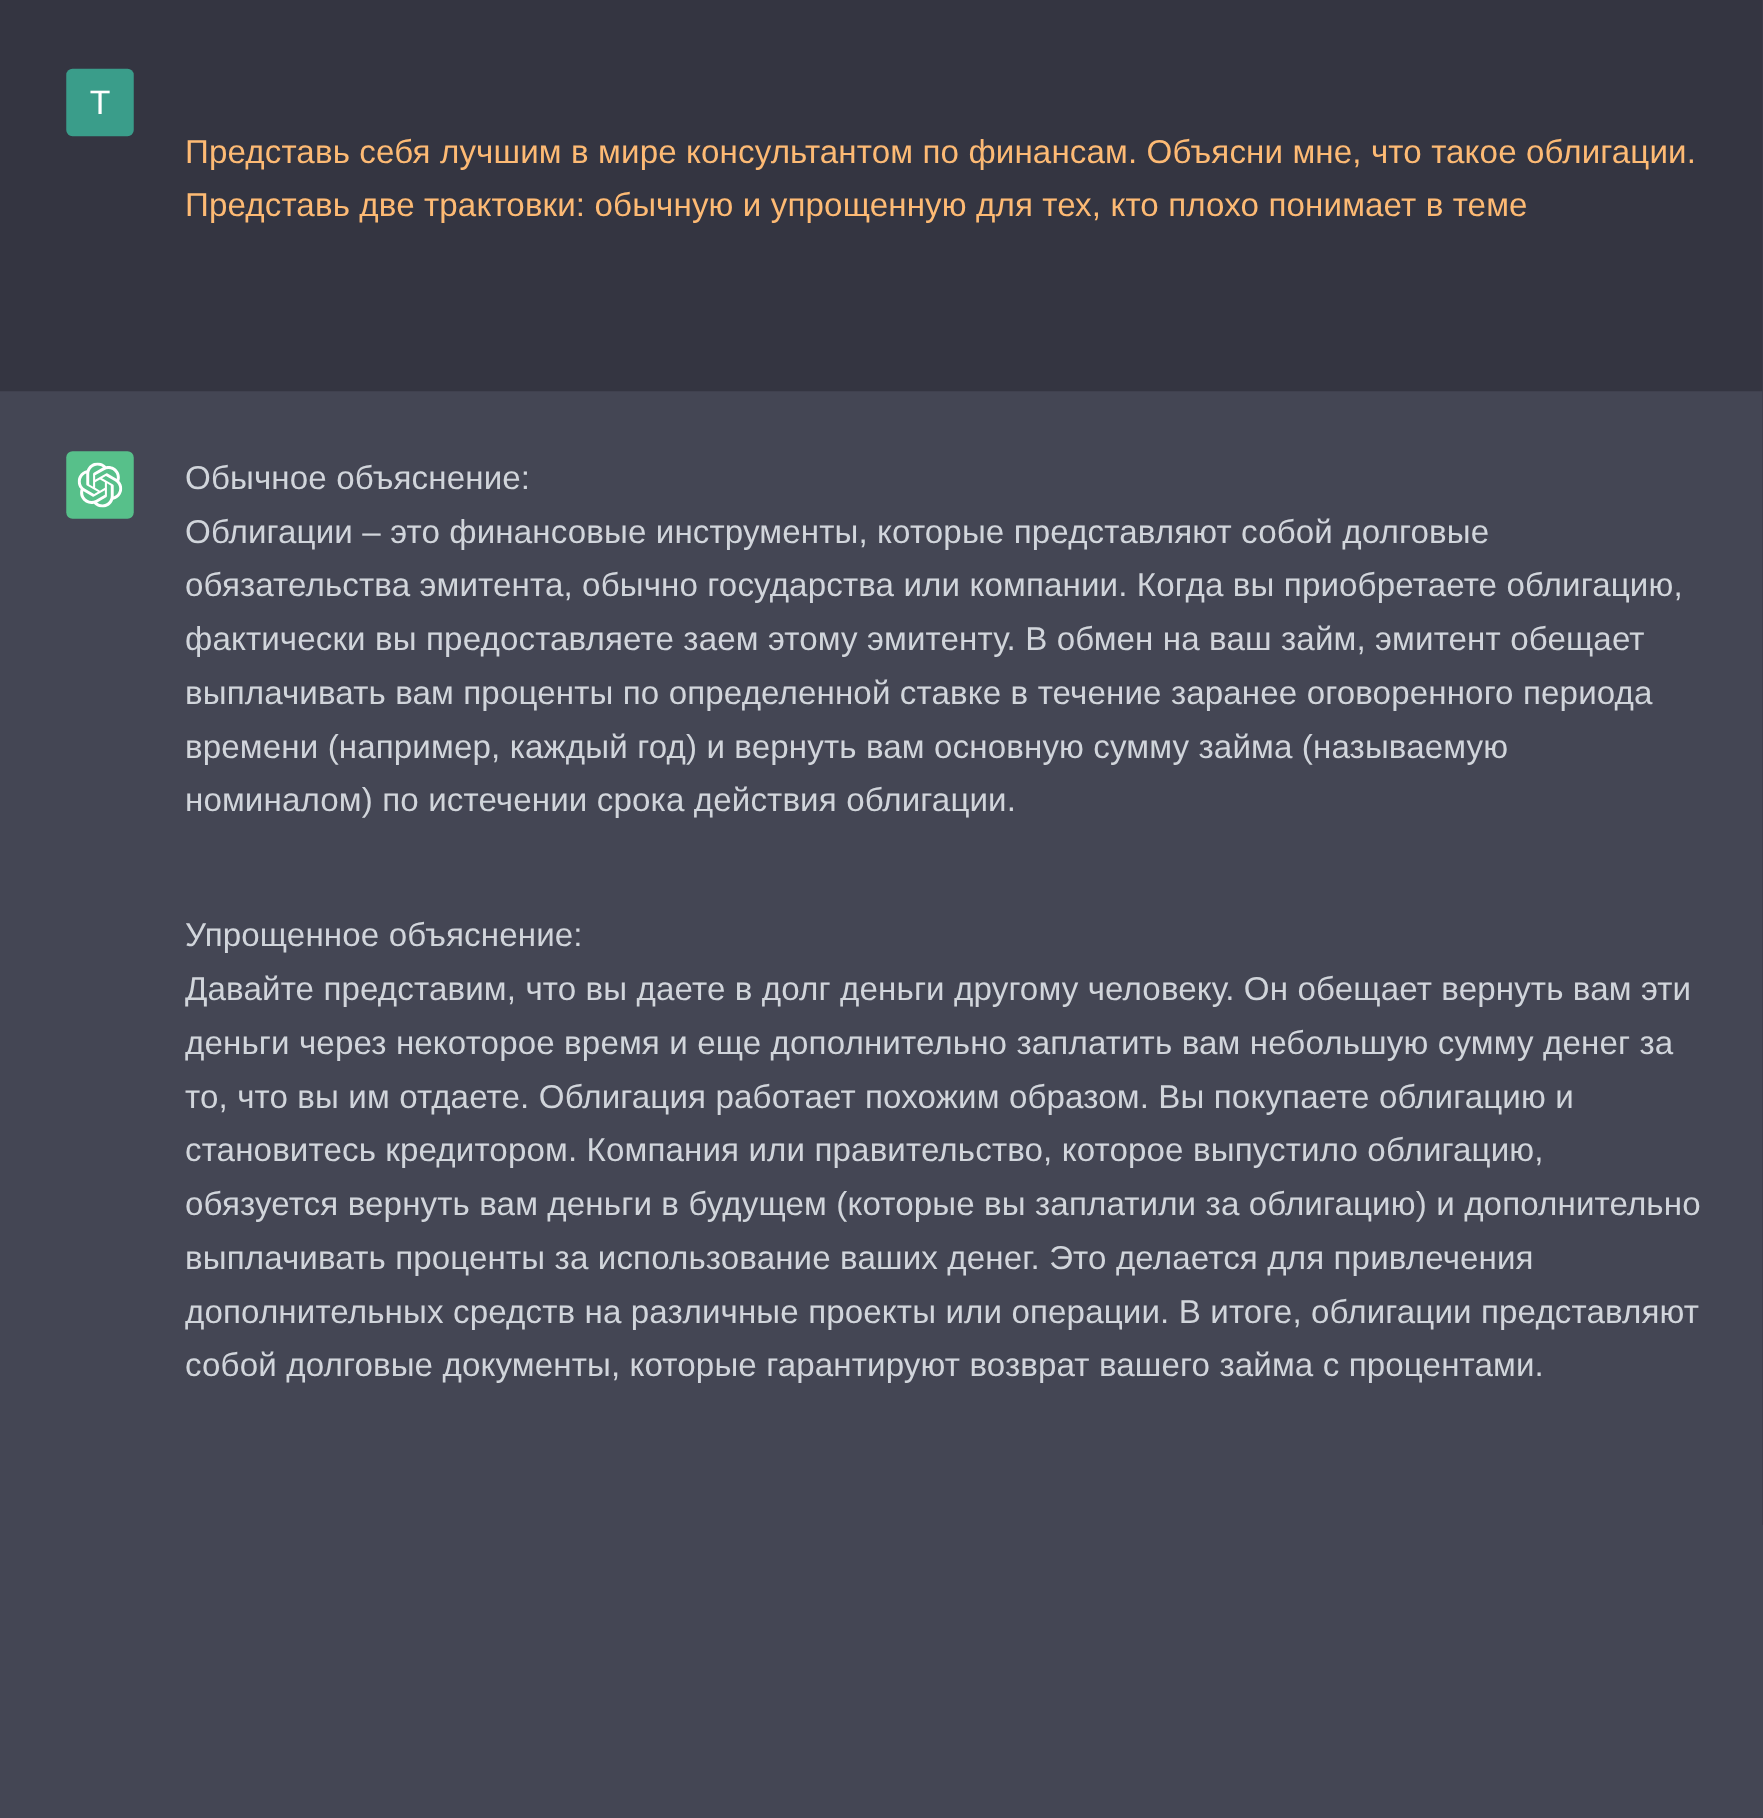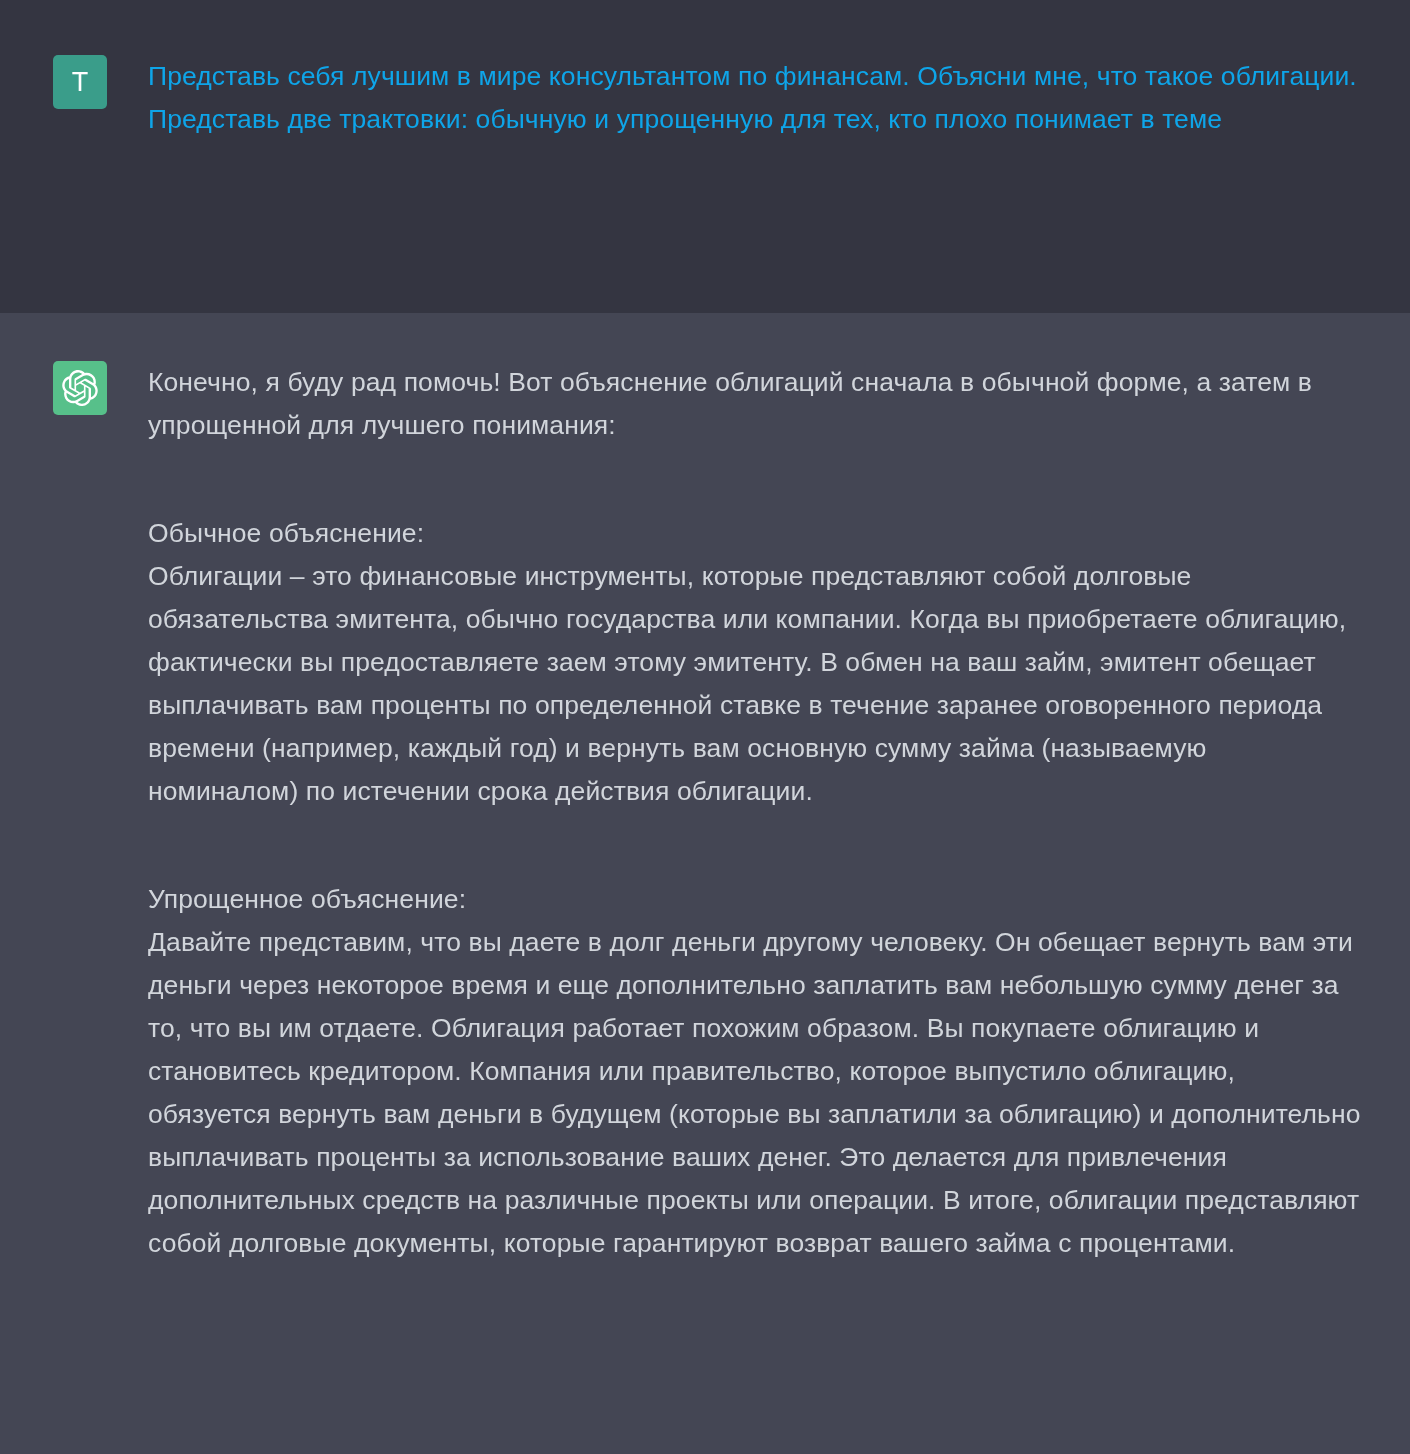--- a/index.html
+++ b/index.html
@@ -101,21 +101,22 @@
     color: #d1d5db;
     font-size: 26.5px;
     line-height: 43px;
     letter-spacing: 0.1px;
     margin: 0;
     max-width: 1215px;
     font-weight: 400;
   }
 
   .message.user .para {
-    color: #0ea5e9;
+    color: #fdba74;
+    margin-top: 45px;
   }
 
   .para + .para {
     margin-top: 65px;
   }
 
   .para .lead {
     display: block;
   }
 </style>
@@ -138,21 +139,20 @@
   <div class="message assistant">
     <div class="msg-inner">
       <div class="avatar-col">
         <div class="avatar assistant-avatar">
           <svg viewBox="0 0 320 320" xmlns="http://www.w3.org/2000/svg" aria-hidden="true">
             <path fill="#ffffff" d="M297.06 130.97c7.26-21.79 4.76-45.66-6.85-65.48-17.46-30.4-52.56-46.04-86.84-38.68C188.13 9.79 166.05 0 142.92 0 107.89 0 76.8 22.55 66.03 55.87c-22.52 4.62-41.95 18.72-53.32 38.72-17.55 30.34-13.54 68.57 9.92 94.54-7.26 21.79-4.76 45.66 6.85 65.48 17.46 30.4 52.56 46.04 86.84 38.68 15.24 17.17 37.32 26.96 60.45 26.96 35.05 0 66.15-22.57 76.92-55.92 22.52-4.62 41.95-18.72 53.32-38.72 17.53-30.34 13.52-68.55-9.93-94.52zM176.78 299.08c-14.03 0-27.62-4.91-38.39-13.88.49-.26 1.34-.73 1.89-1.07l63.72-36.8c3.26-1.85 5.26-5.32 5.24-9.07v-89.83l26.93 15.55c.29.14.48.42.52.74v74.39c-.04 33.08-26.83 59.9-59.91 59.97zM47.94 244.05c-7.02-12.13-9.55-26.35-7.13-40.16.47.28 1.3.79 1.89 1.13l63.72 36.8c3.23 1.89 7.23 1.89 10.47 0l77.79-44.92v31.1c.02.32-.13.63-.38.83l-64.41 37.19c-28.69 16.52-65.33 6.7-81.95-21.97zM31.17 105.3c7-12.16 18.05-21.46 31.22-26.25 0 .55-.03 1.52-.03 2.2v73.61c-.02 3.74 1.98 7.21 5.23 9.06l77.79 44.91-26.93 15.55c-.27.18-.61.21-.91.08l-64.42-37.22c-28.63-16.58-38.45-53.21-21.95-81.89zm221.26 51.49l-77.79-44.92 26.93-15.54c.27-.18.61-.21.91-.08l64.42 37.19c28.68 16.57 38.51 53.26 21.94 81.94-7.01 12.14-18.05 21.44-31.21 26.24v-75.81c.03-3.74-1.96-7.2-5.2-9.06zm26.8-40.34c-.47-.29-1.3-.79-1.89-1.13l-63.72-36.8c-3.23-1.89-7.23-1.89-10.47 0l-77.79 44.92v-31.1c-.02-.32.13-.63.38-.83l64.41-37.16c28.69-16.55 65.37-6.7 81.91 22.01 6.99 12.11 9.52 26.29 7.15 40.09zm-168.51 55.43l-26.94-15.55c-.29-.14-.48-.42-.52-.74v-74.39c.02-33.12 26.89-59.96 60.01-59.94 14.01 0 27.57 4.92 38.34 13.88-.49.26-1.33.73-1.89 1.07l-63.72 36.8c-3.26 1.85-5.26 5.31-5.24 9.06l-.04 89.79zm14.63-31.54l34.65-20.01 34.65 20v40.01l-34.65 20-34.65-20v-40z"></path>
           </svg>
         </div>
       </div>
       <div class="content-col">
-        <p class="para">Конечно, я буду рад помочь! Вот объяснение облигаций сначала в обычной форме, а затем в упрощенной для лучшего понимания:</p>
 
         <p class="para">
           <span class="lead">Обычное объяснение:</span><span>Облигации – это финансовые инструменты, которые представляют собой долговые обязательства эмитента, обычно государства или компании. Когда вы приобретаете облигацию, фактически вы предоставляете заем этому эмитенту. В обмен на ваш займ, эмитент обещает выплачивать вам проценты по определенной ставке в течение заранее оговоренного периода времени (например, каждый год) и вернуть вам основную сумму займа (называемую номиналом) по истечении срока действия облигации.</span>
         </p>
 
         <p class="para">
           <span class="lead">Упрощенное объяснение:</span><span>Давайте представим, что вы даете в долг деньги другому человеку. Он обещает вернуть вам эти деньги через некоторое время и еще дополнительно заплатить вам небольшую сумму денег за то, что вы им отдаете. Облигация работает похожим образом. Вы покупаете облигацию и становитесь кредитором. Компания или правительство, которое выпустило облигацию, обязуется вернуть вам деньги в будущем (которые вы заплатили за облигацию) и дополнительно выплачивать проценты за использование ваших денег. Это делается для привлечения дополнительных средств на различные проекты или операции. В итоге, облигации представляют собой долговые документы, которые гарантируют возврат вашего займа с процентами.</span>
         </p>
       </div>
     </div>

